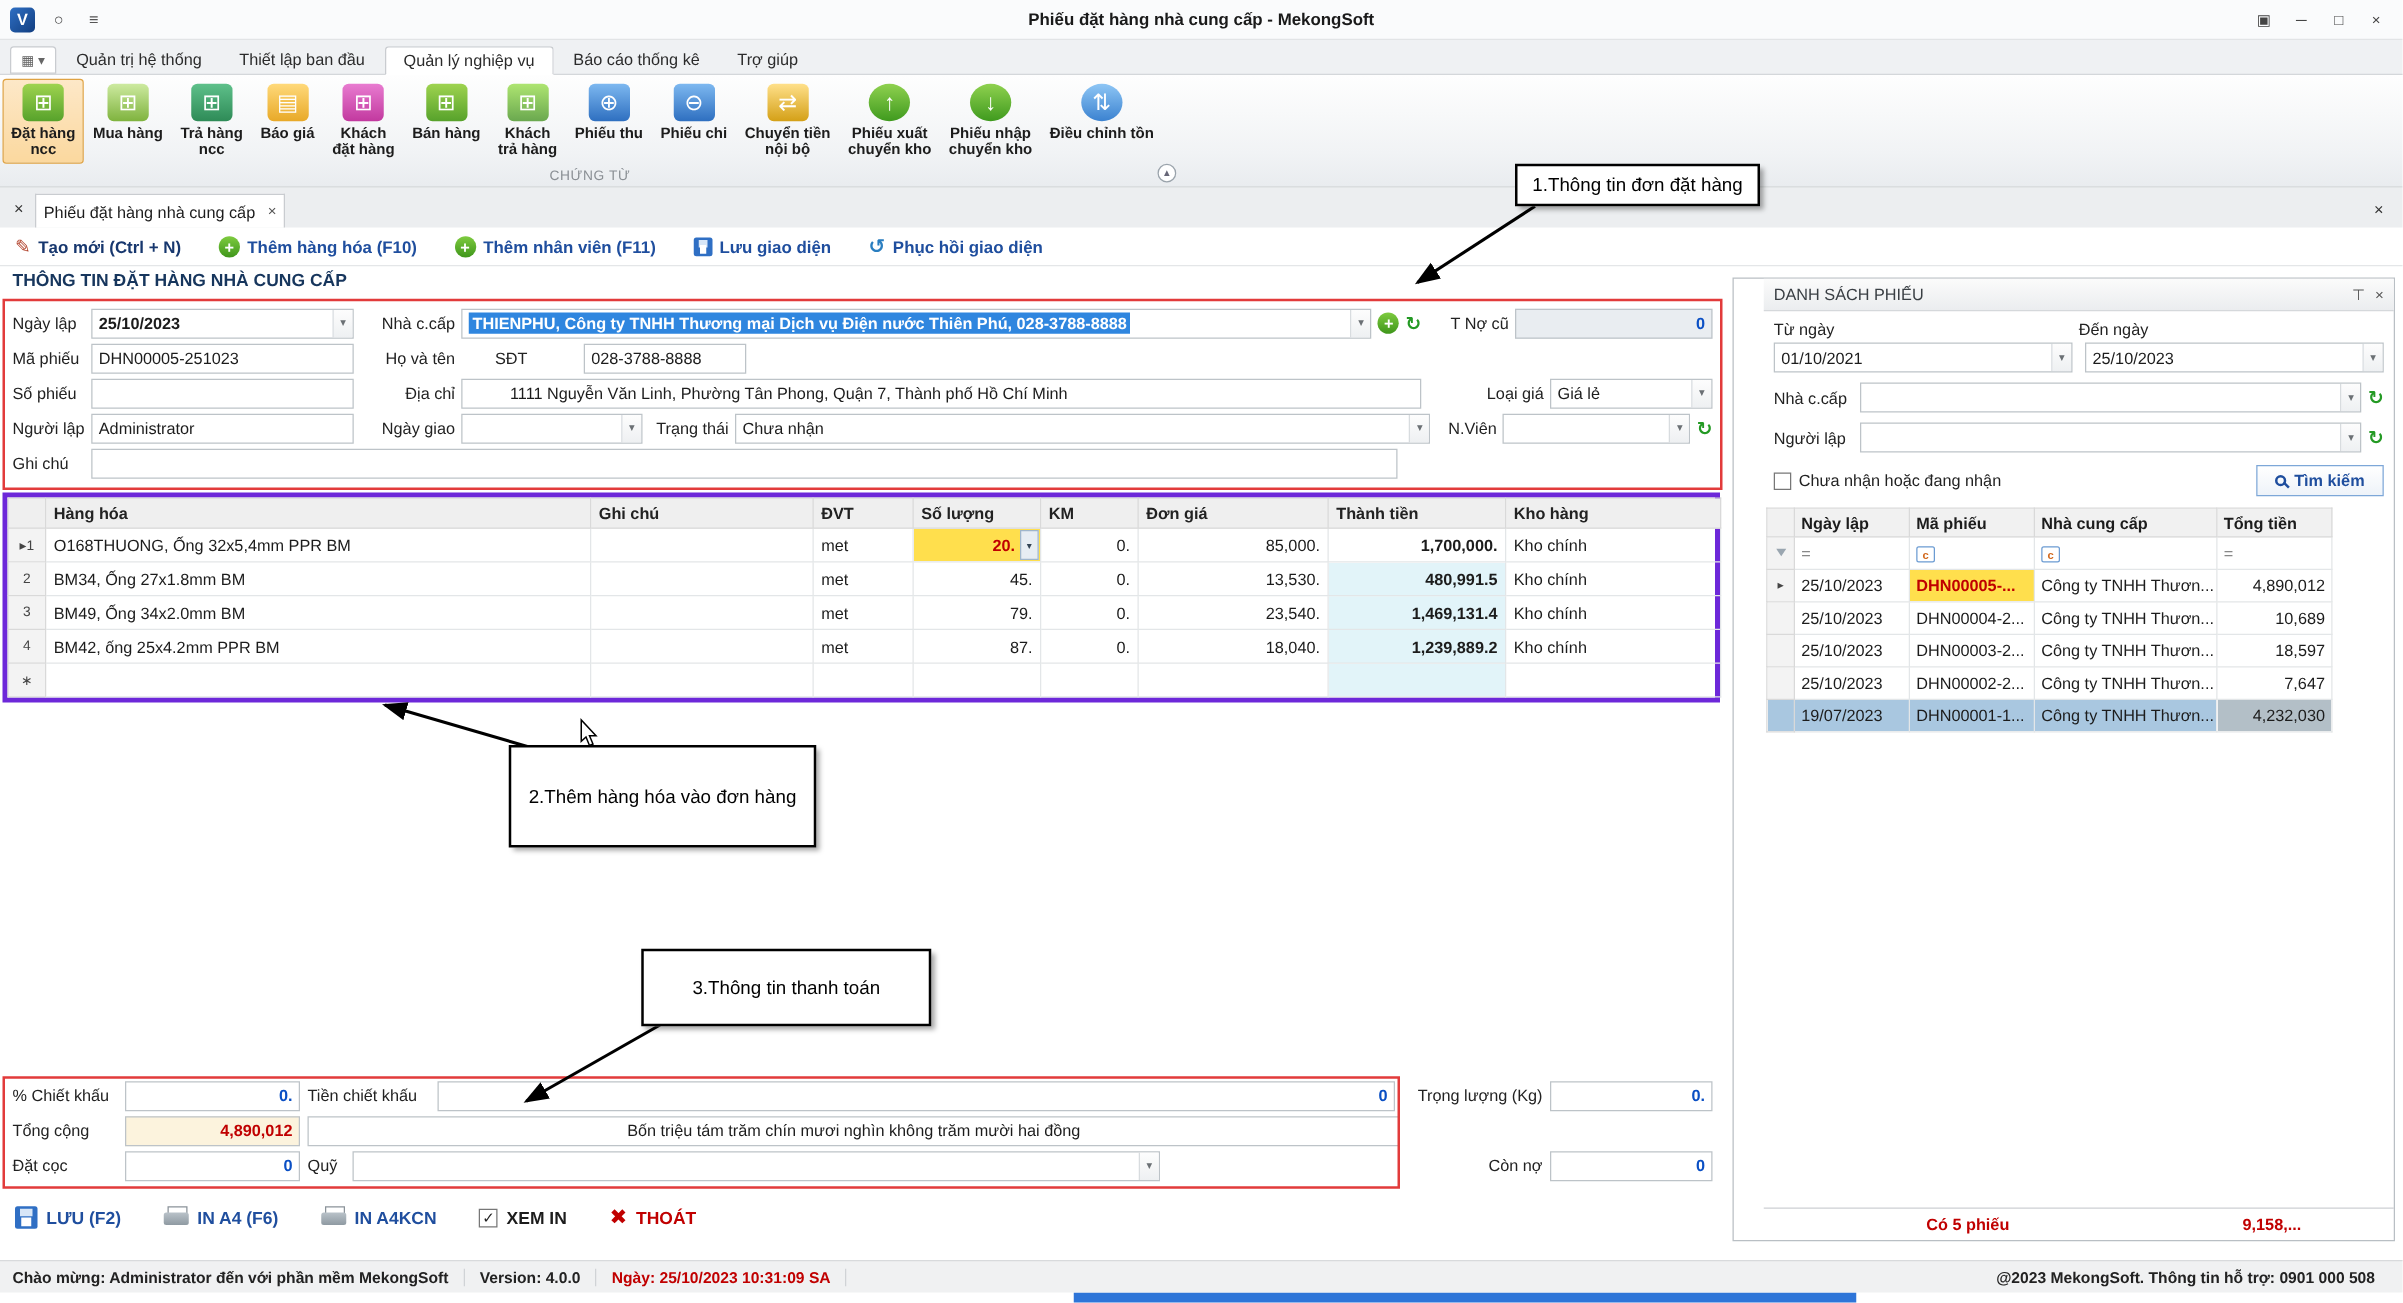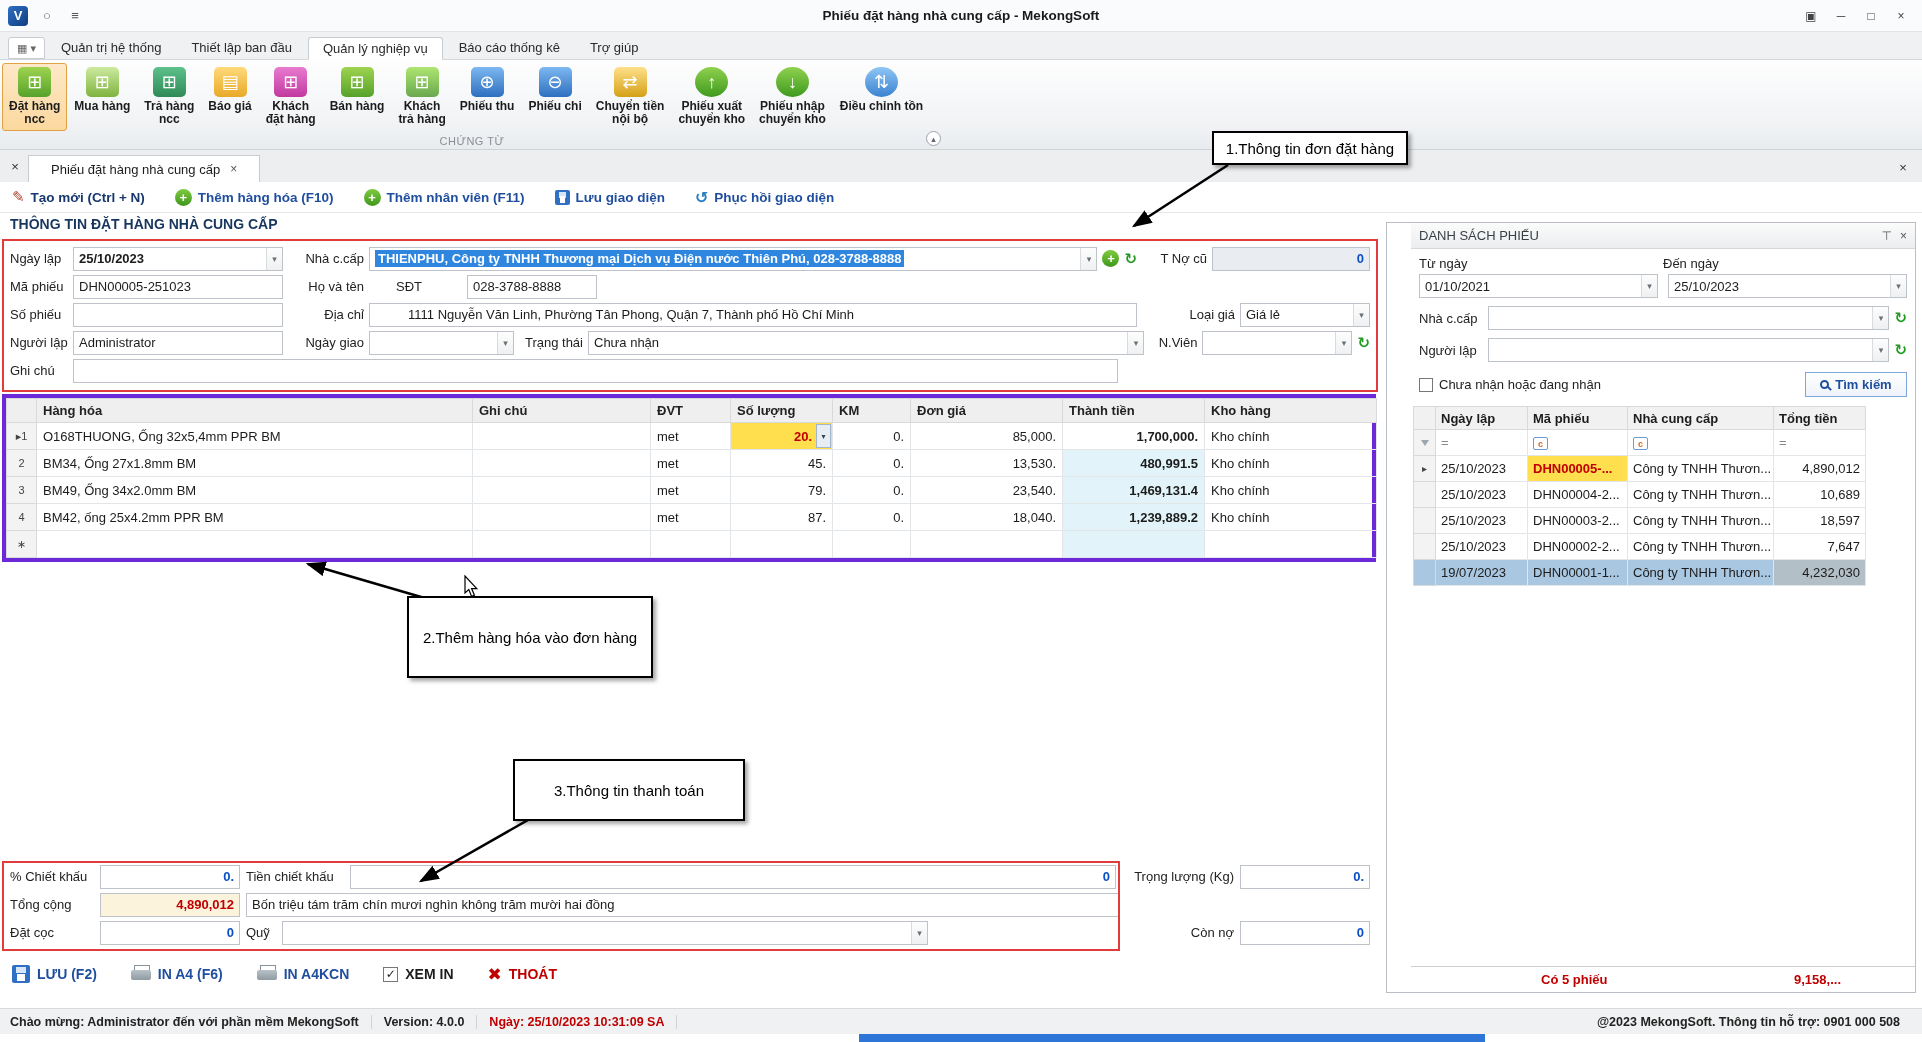--- a/index.html
+++ b/index.html
@@ -37,21 +37,21 @@
 .g10{background:linear-gradient(#ffe08a,#d4a017);}
 .g11{background:linear-gradient(#8fd14f,#3f9a1e);border-radius:50%;}
 .g13{background:linear-gradient(#8ec6f5,#3b82d0);border-radius:50%;}
 .tl{font-size:12px;font-weight:bold;color:#1c1c1c;text-align:center;line-height:1.12;white-space:nowrap;}
 .grouplabel{position:absolute;bottom:2px;left:0;width:944px;text-align:center;font-size:11px;color:#8a8f94;letter-spacing:.5px;}
 .collapse{position:absolute;bottom:3px;left:926px;width:15px;height:15px;border:1px solid #9aa3ab;border-radius:50%;display:flex;align-items:center;justify-content:center;font-size:9px;color:#667;background:#fff;}
 
 
 .doctabs{position:absolute;top:150px;left:0;right:0;height:32px;background:#eceef0;display:flex;align-items:center;padding:0 4px;z-index:7;}
 .dt-x{width:22px;height:22px;display:flex;align-items:center;justify-content:center;color:#333;font-size:13px;}
-.doctab{height:27px;background:#fff;border:1px solid #c9ccd0;border-bottom:none;display:flex;align-items:center;gap:10px;padding:0 22px;font-size:13px;margin-left:2px;align-self:flex-end;}
+.doctab{height:27px;background:#fff;border:1px solid #c9ccd0;border-bottom:none;display:flex;align-items:center;gap:10px;padding:0 6px;font-size:13px;margin-left:2px;align-self:flex-end;}
 .dt-close{color:#555;font-size:12px;}
 .dt-xr{position:absolute;right:8px;top:6px;}
 
 
 .actionbar{position:absolute;top:182px;left:0;right:0;height:31px;background:#fff;border-bottom:1px solid #e4e6e8;display:flex;align-items:center;gap:30px;padding:0 12px;z-index:6;}
 .al{display:flex;align-items:center;gap:6px;font-weight:bold;font-size:13.5px;color:#1f4e9e;}
 .al.navy{color:#17376e;}
 .pencil{color:#b3452f;font-size:15px;}
 .plus-ic{width:17px;height:17px;border-radius:50%;background:linear-gradient(#7ecb3f,#3f961b);color:#fff;display:flex;align-items:center;justify-content:center;font-size:13px;font-weight:bold;}
 .restore-ic{color:#2a7ec0;font-weight:bold;font-size:16px;}
@@ -456,21 +456,21 @@
     <span class="fl r" style="width:112px;">Trọng lượng (Kg)</span>
     <span class="inp numend" style="width:130px;">
         <span class="blue-num">0.</span>
       </span>
   </div>
   <div class="pr">
     <span class="fl" style="width:84px;">Tổng cộng</span>
     <span class="inp totinp" style="width:140px;">
         <span>4,890,012</span>
       </span>
-    <span class="inp" style="flex:1;">
+    <span class="inp" style="flex:1;justify-content:center;">
         <span>Bốn triệu tám trăm chín mươi nghìn không trăm mười hai đồng</span>
       </span>
     <span style="width:244px;"></span>
   </div>
   <div class="pr">
     <span class="fl" style="width:84px;">Đặt cọc</span>
     <span class="inp numend" style="width:140px;">
         <span class="blue-num">0</span>
       </span>
     <span class="fl" style="width:30px;">Quỹ</span>

